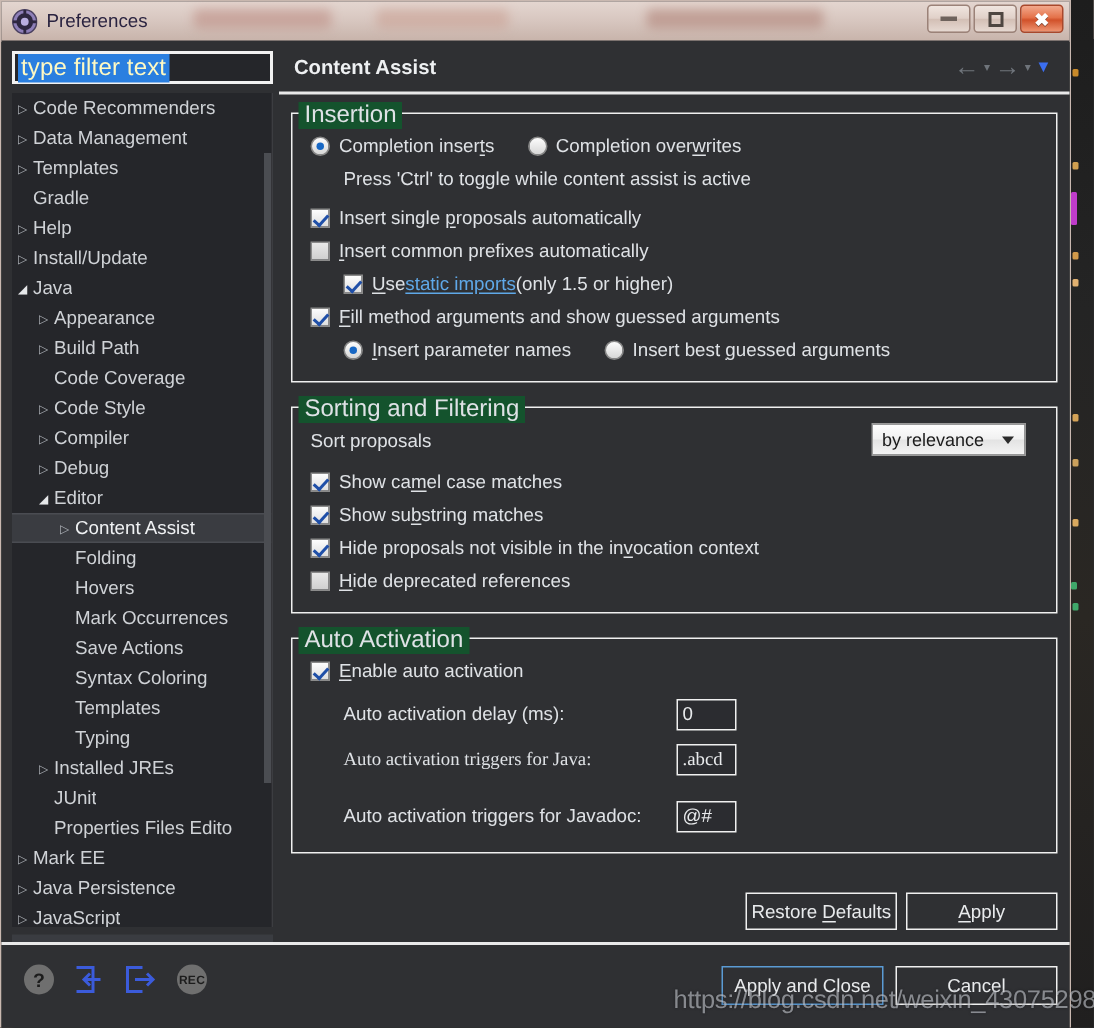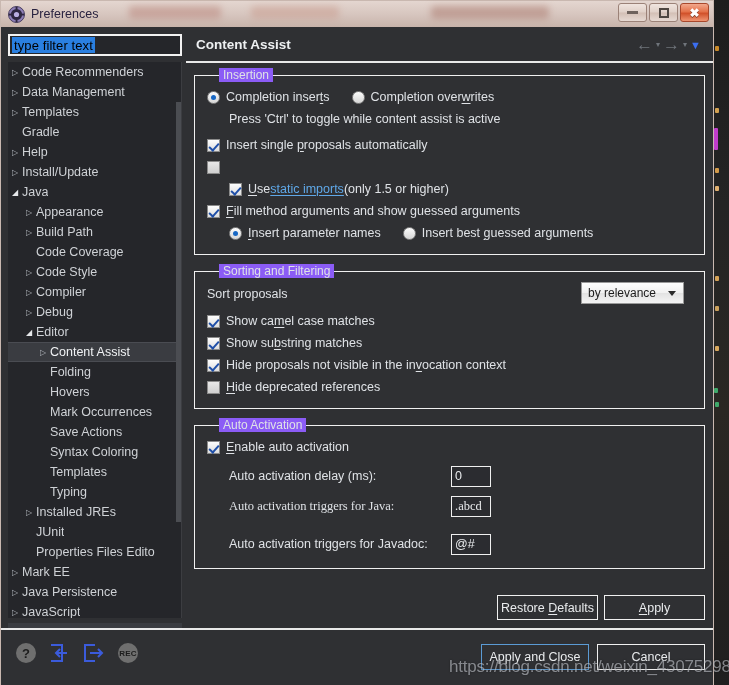--- a/index.html
+++ b/index.html
@@ -103,22 +103,22 @@
   }
   #filterbox {
     height: 22px;
     border: 2px solid #f2f2f2;
     background: #25262a;
     display: flex; align-items: center;
     padding: 0 2px;
   }
   #filterbox .sel {
     background: #2a7fe0;
-    color: #000000;
-    font-size: 13px;
+    color: #fef9c3;
+    font-size: 16px;
     padding: 1px 2px 0 2px;
     letter-spacing: .1px;
   }
   #tree {
     position: relative;
     margin-top: 6px;
     height: 556px;
     background: #25262a;
     overflow: hidden;
     border-right: 1px solid #3c3d41;
@@ -184,25 +184,25 @@
   }
 
   
   .group {
     position: relative;
     border: 1px solid #f0f0f0;
     margin-top: 14px;
     padding: 10px 10px 10px 12px;
   }
   .group > .gtitle {
-    position: absolute; top: -8px; left: 24px;
-    background: #8b5cf6;
+    position: absolute; top: -8px; left: 4px;
+    background: #14532d;
     padding: 0 4px;
     color: #dfe2e6;
-    font-size: 12px;
+    font-size: 16px;
   }
 
   .row { display: flex; align-items: center; height: 22px; color: #dfe2e6; font-size: 12.5px; }
   .row.tall { height: 24px; }
   .indent1 { padding-left: 22px; }
   .indent2 { padding-left: 22px; }
   .u { text-decoration: underline; text-underline-offset: 2px; }
   .link { color: #5fa8e8; text-decoration: underline; text-underline-offset: 2px; }
 
   
@@ -570,20 +570,21 @@
           <span>Press 'Ctrl' to toggle while content assist is active</span>
         </div>
 
         <div class="row" style="margin-top:4px;">
           <span class="cb on"></span>
           <span>Insert single <span class="u">p</span>roposals automatically</span>
         </div>
 
         <div class="row">
           <span class="cb off"></span>
+          <span><span class="u">I</span>nsert common prefixes automatically</span>
         </div>
 
 
         <div class="row indent2">
           <span class="cb on"></span>
           <span><span class="u">U</span>se </span>
           <span class="link">static imports</span>
           <span> (only 1.5 or higher)</span>
         </div>
 

